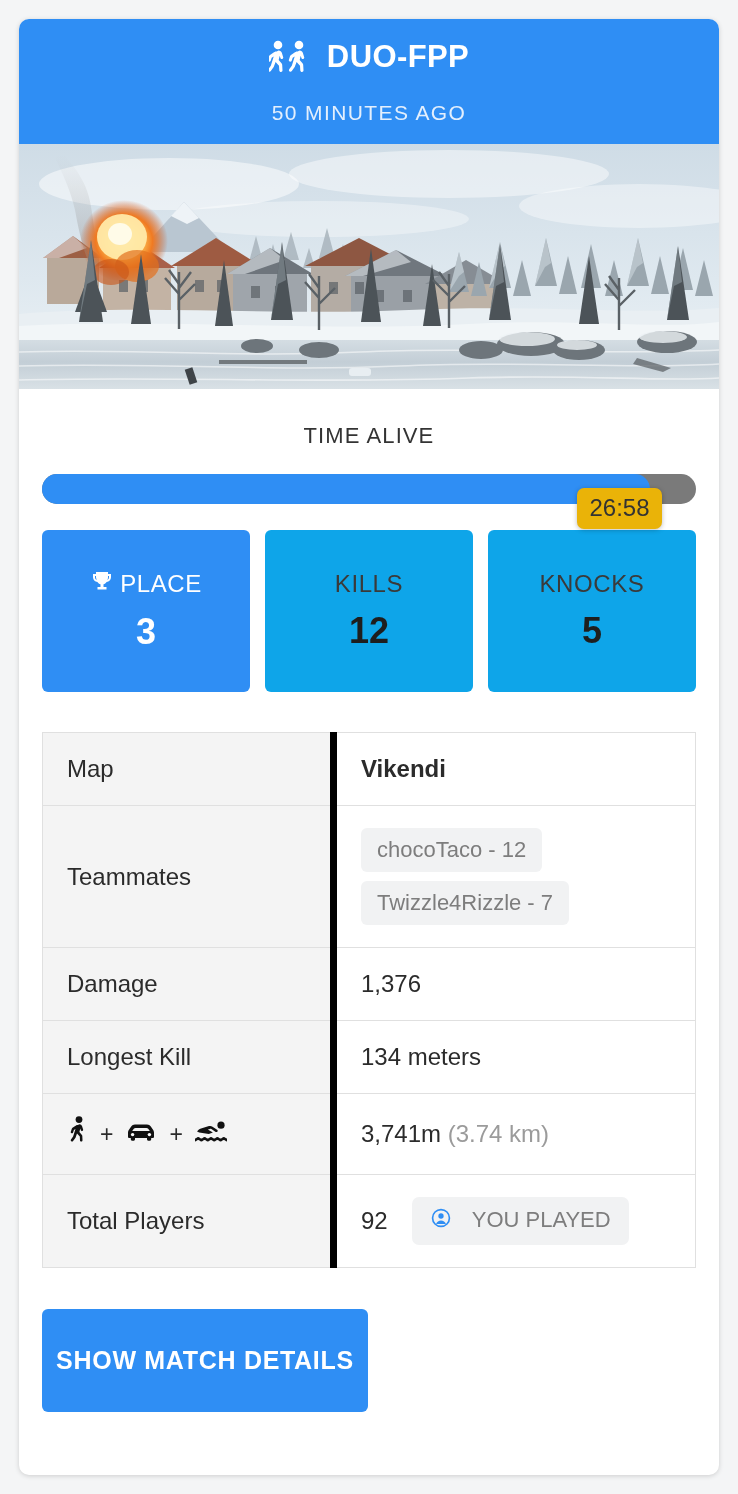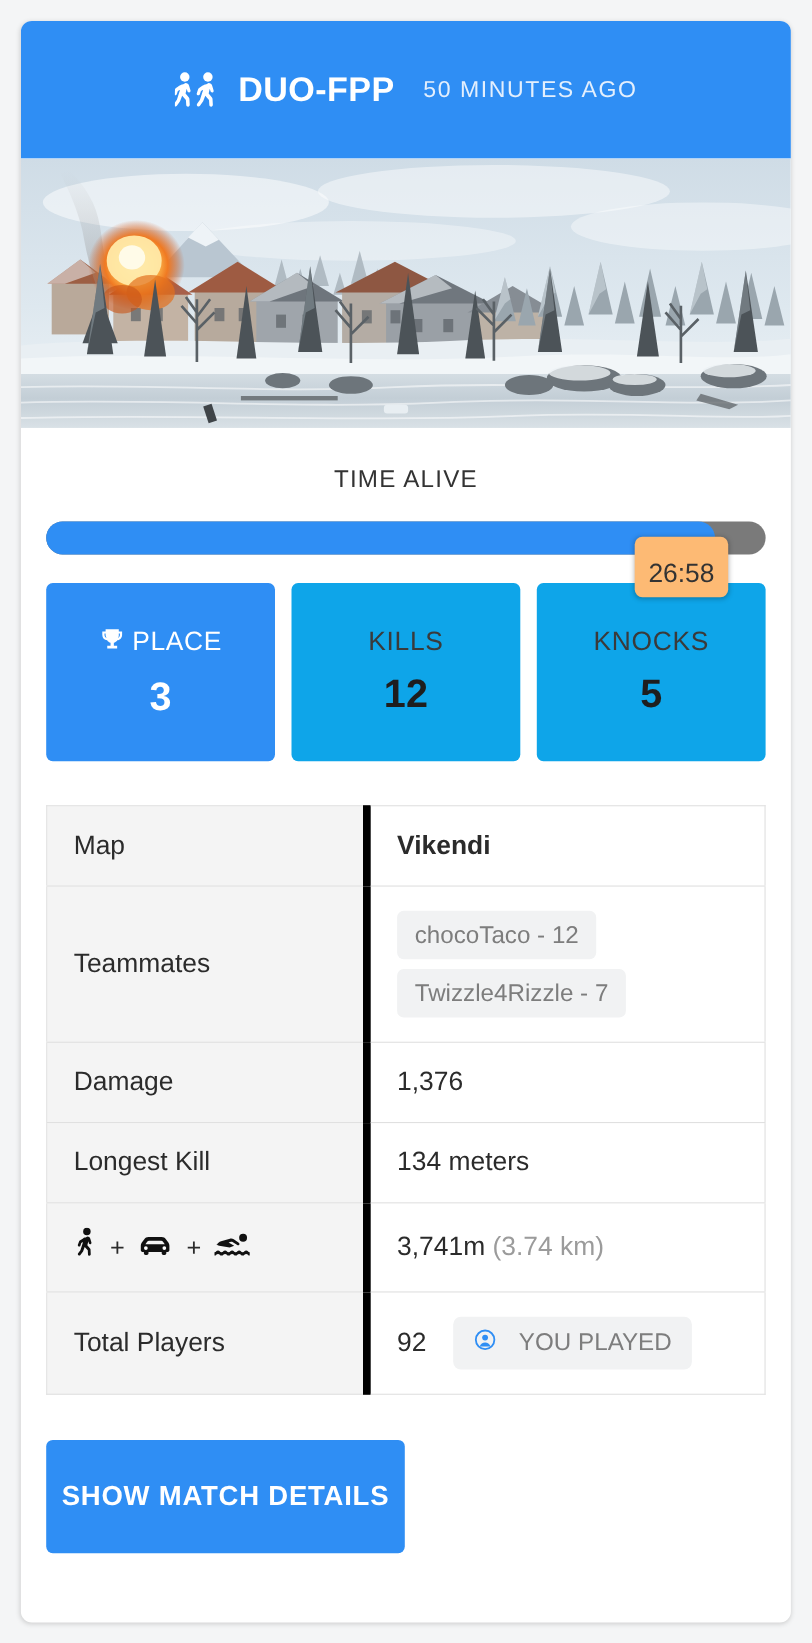--- a/index.html
+++ b/index.html
@@ -16,21 +16,21 @@
     background: #ffffff;
     border-radius: 10px;
     box-shadow: 0 1px 5px rgba(0,0,0,0.16);
     overflow: hidden;
   }
 
   
   .hdr {
     background: #2f8ef4;
     height: 125px;
-    display: flex; flex-direction: row;
+    display: flex; flex-direction: column;
     align-items: center; justify-content: center;
     gap: 26px;
   }
   .hdr-title {
     display: flex; align-items: center; gap: 14px;
     color: #ffffff; font-size: 31px; font-weight: bold;
     letter-spacing: 0.4px;
   }
   .hdr-sub {
     color: #e3effd; font-size: 21px; letter-spacing: 1.4px;
@@ -51,22 +51,22 @@
   .bar-track {
     position: absolute; left: 0; right: 0; top: 0;
     height: 30px; border-radius: 15px; background: #7a7a7a;
   }
   .bar-fill {
     position: absolute; left: 0; top: 0; height: 30px;
     border-radius: 15px; background: #2f8ef4;
   }
   .tooltip {
     position: absolute; top: 14px; left: 535px;
-    width: 85px; height: 55px;
-    background: #fdba74; border-radius: 7px;
+    width: 85px; height: 41px;
+    background: #eab308; border-radius: 7px;
     box-shadow: 0 1px 5px rgba(0,0,0,0.26);
     display: flex; align-items: flex-end; justify-content: center;
     padding-bottom: 7px;
     font-size: 24px; color: #333;
     z-index: 5;
   }
 
   
   .stats {
     display: flex; gap: 15px;

